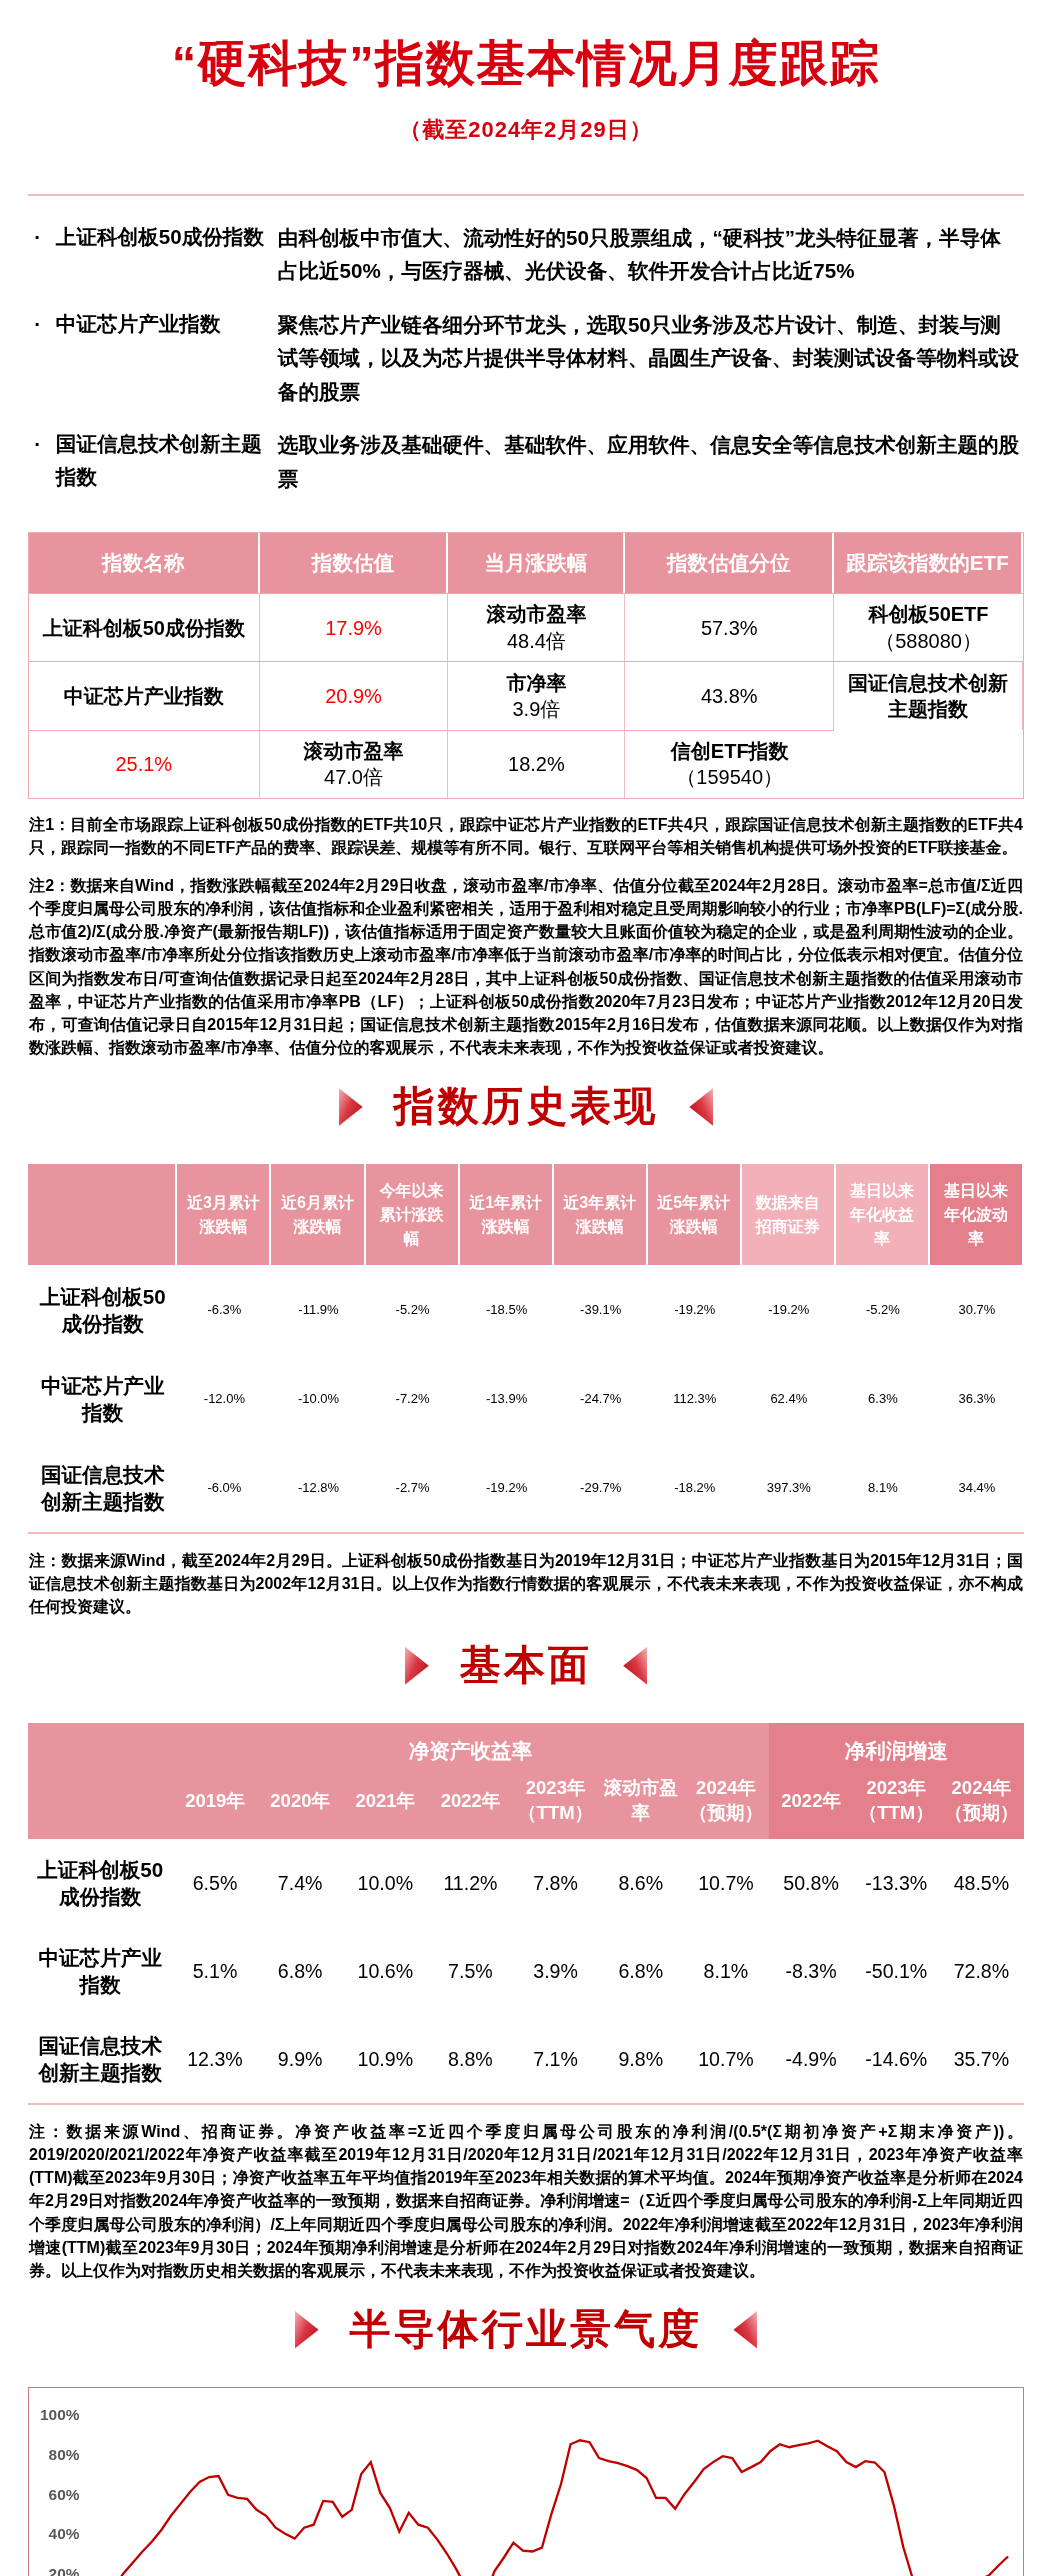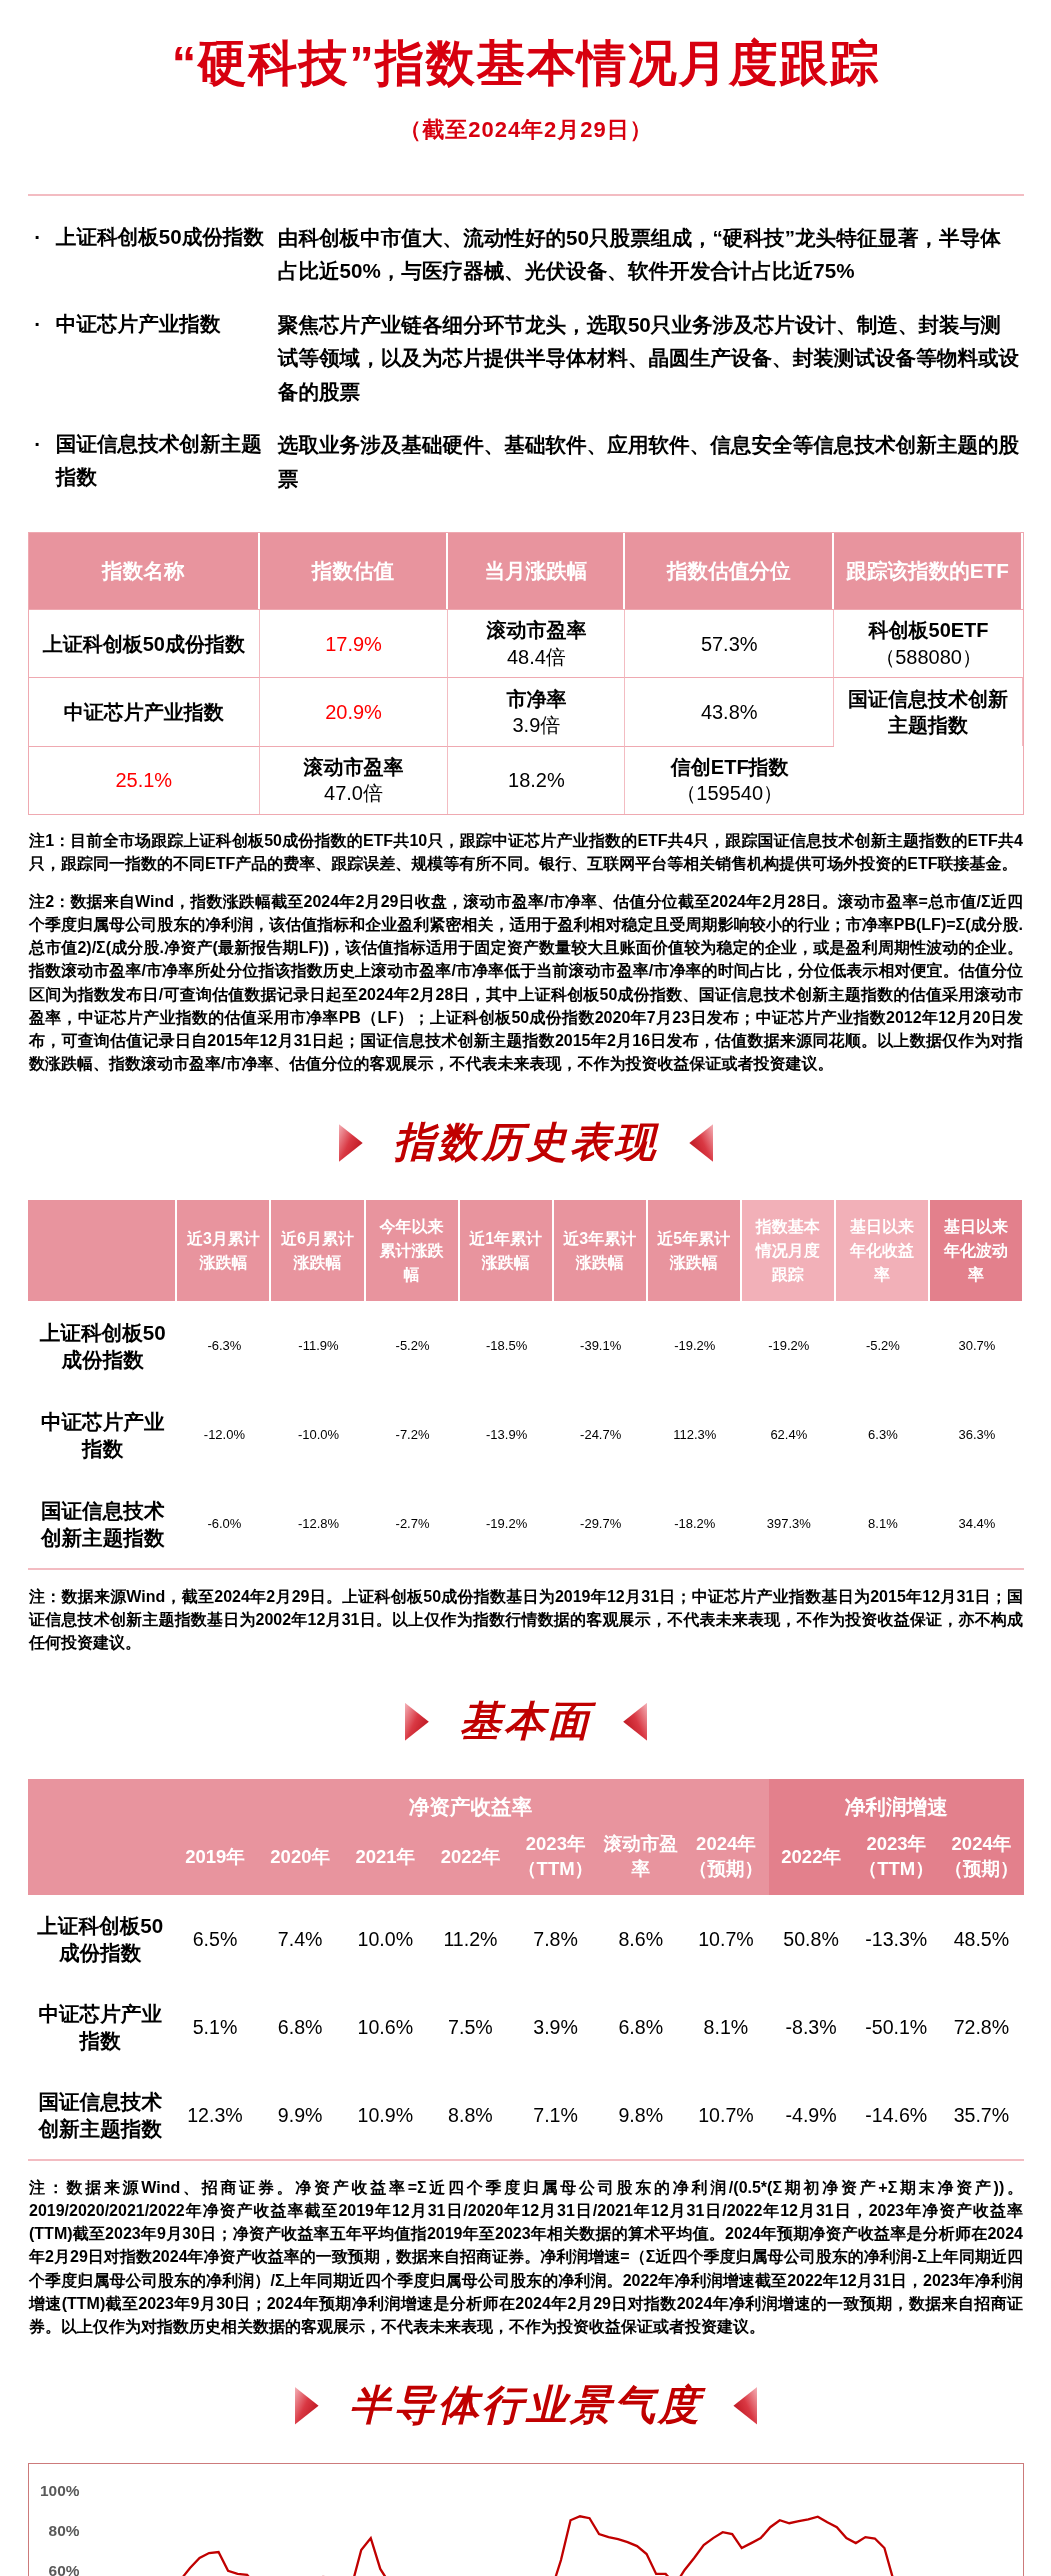--- a/index.html
+++ b/index.html
@@ -29,31 +29,31 @@
   .intro-item .lab{width:222px;flex:none;line-height:1.6;}
   .intro-item .desc{flex:1;line-height:1.62;font-weight:600;}
 
   
   .tbl{display:grid;}
   .hcell{background:var(--pink-head);color:#fff;font-size:20.6px;font-weight:600;display:flex;align-items:center;justify-content:center;text-align:center;border-right:2.6px solid #fff;padding:7.2px 5.2px;}
   .hcell:last-child{border-right:none;}
   .bcell{display:flex;flex-direction:column;align-items:center;justify-content:center;text-align:center;font-size:20px;line-height:1.32;padding:7.2px 5.2px;}
 
   .tbl-overview{grid-template-columns:23.2% 19% 17.8% 21% 19%;border:1px solid var(--pink-border);margin-top:3.1px;}
-  .tbl-overview .hcell{height:76px;}
+  .tbl-overview .hcell{height:60px;}
   .tbl-overview .bcell{min-height:64px;border-right:1px solid var(--pink-sep);border-top:1px solid var(--pink-border);}
   .tbl-overview .bcell.lastcol{border-right:none;}
   .cjk{font-weight:600;}
   .num{font-weight:400;}
   .red{color:var(--red-value);}
 
   .note{font-size:16px;font-weight:600;line-height:1.45;margin:14.4px 1px 0;text-align:justify;}
   .notes-block{margin-bottom:13.4px;}
 
-  .section{display:flex;align-items:center;justify-content:center;gap:31px;margin:40px 0 30px;font-style:italic;}
+  .section{display:flex;align-items:center;justify-content:center;gap:31px;margin:20px 0 30px;}
   .section .stitle{font-size:41px;font-weight:bold;color:var(--red-section);letter-spacing:3.1px;}
   .tri{width:24px;height:38px;flex:none;}
   .tri-r{background:linear-gradient(115deg,#f4b2b8 0%,#d93843 45%,#b00710 100%);clip-path:polygon(0 0,100% 50%,0 100%);}
   .tri-l{background:linear-gradient(245deg,#f4b2b8 0%,#d93843 45%,#b00710 100%);clip-path:polygon(100% 0,0 50%,100% 100%);}
 
   .tbl-history{grid-template-columns:15% repeat(9,1fr);border-bottom:2.1px solid var(--pink-sep);}
   .tbl-history .hcell{font-size:16px;min-height:101px;padding:8.2px 6.7px;line-height:1.5;word-break:break-all;}
   .tbl-history .bcell{min-height:89px;border:none;}
   .tbl-history .name{font-weight:600;font-size:20.6px;}
   .tbl-history .val{font-weight:400;font-size:13px;}
@@ -152,21 +152,21 @@
   </div>
 
   <div class="tbl tbl-history">
     <div class="hcell"></div>
     <div class="hcell">近3月累计涨跌幅</div>
     <div class="hcell">近6月累计涨跌幅</div>
     <div class="hcell">今年以来累计涨跌幅</div>
     <div class="hcell">近1年累计涨跌幅</div>
     <div class="hcell">近3年累计涨跌幅</div>
     <div class="hcell">近5年累计涨跌幅</div>
-    <div class="hcell hl-light">指数基本情况月度跟踪</div>
+    <div class="hcell hl-light">数据来自招商证券</div>
     <div class="hcell hl-light">基日以来年化收益率</div>
     <div class="hcell hl-dark">基日以来年化波动率</div>
 
     <div class="bcell name">上证科创板50成份指数</div>
     <div class="bcell val">-6.3%</div>
     <div class="bcell val">-11.9%</div>
     <div class="bcell val">-5.2%</div>
     <div class="bcell val">-18.5%</div>
     <div class="bcell val">-39.1%</div>
     <div class="bcell val">-19.2%</div>

